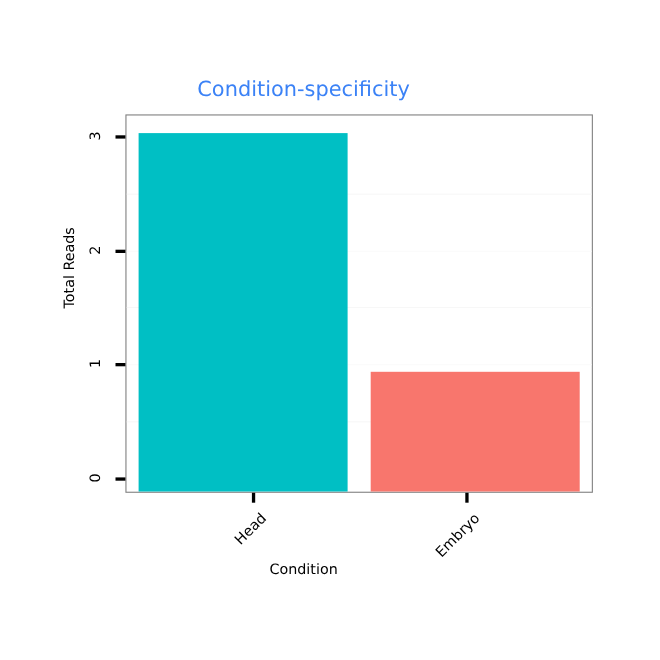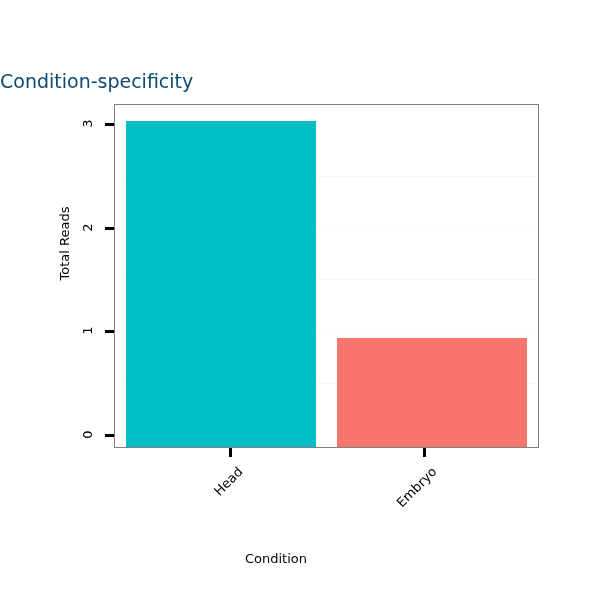--- a/index.html
+++ b/index.html
@@ -24,24 +24,24 @@
 
   
   .chart-title {
     position: absolute;
     left: 0;
     top: 70px;
     width: 600px;
     
     padding-right: 48px;
     box-sizing: border-box;
-    text-align: left;
+    text-align: center;
     font-size: 19px;
     line-height: 22px;
-    color: #0c4a6e;
+    color: #3b82f6;
     white-space: nowrap;
   }
 
   
   .panel {
     position: absolute;
     left: 114px;
     top: 104px;
     width: 425px;
     height: 344px;
@@ -112,21 +112,21 @@
     position: absolute;
     font-size: 13px;
     white-space: nowrap;
     transform: rotate(-45deg);
     transform-origin: right top;
     text-align: right;
   }
   .x-axis-title {
     position: absolute;
     left: 0;
-    top: 551px;
+    top: 511px;
     width: 600px;
     padding-right: 48px;
     box-sizing: border-box;
     text-align: center;
     font-size: 13px;
     white-space: nowrap;
   }
 </style>
 </head>
 <body>

